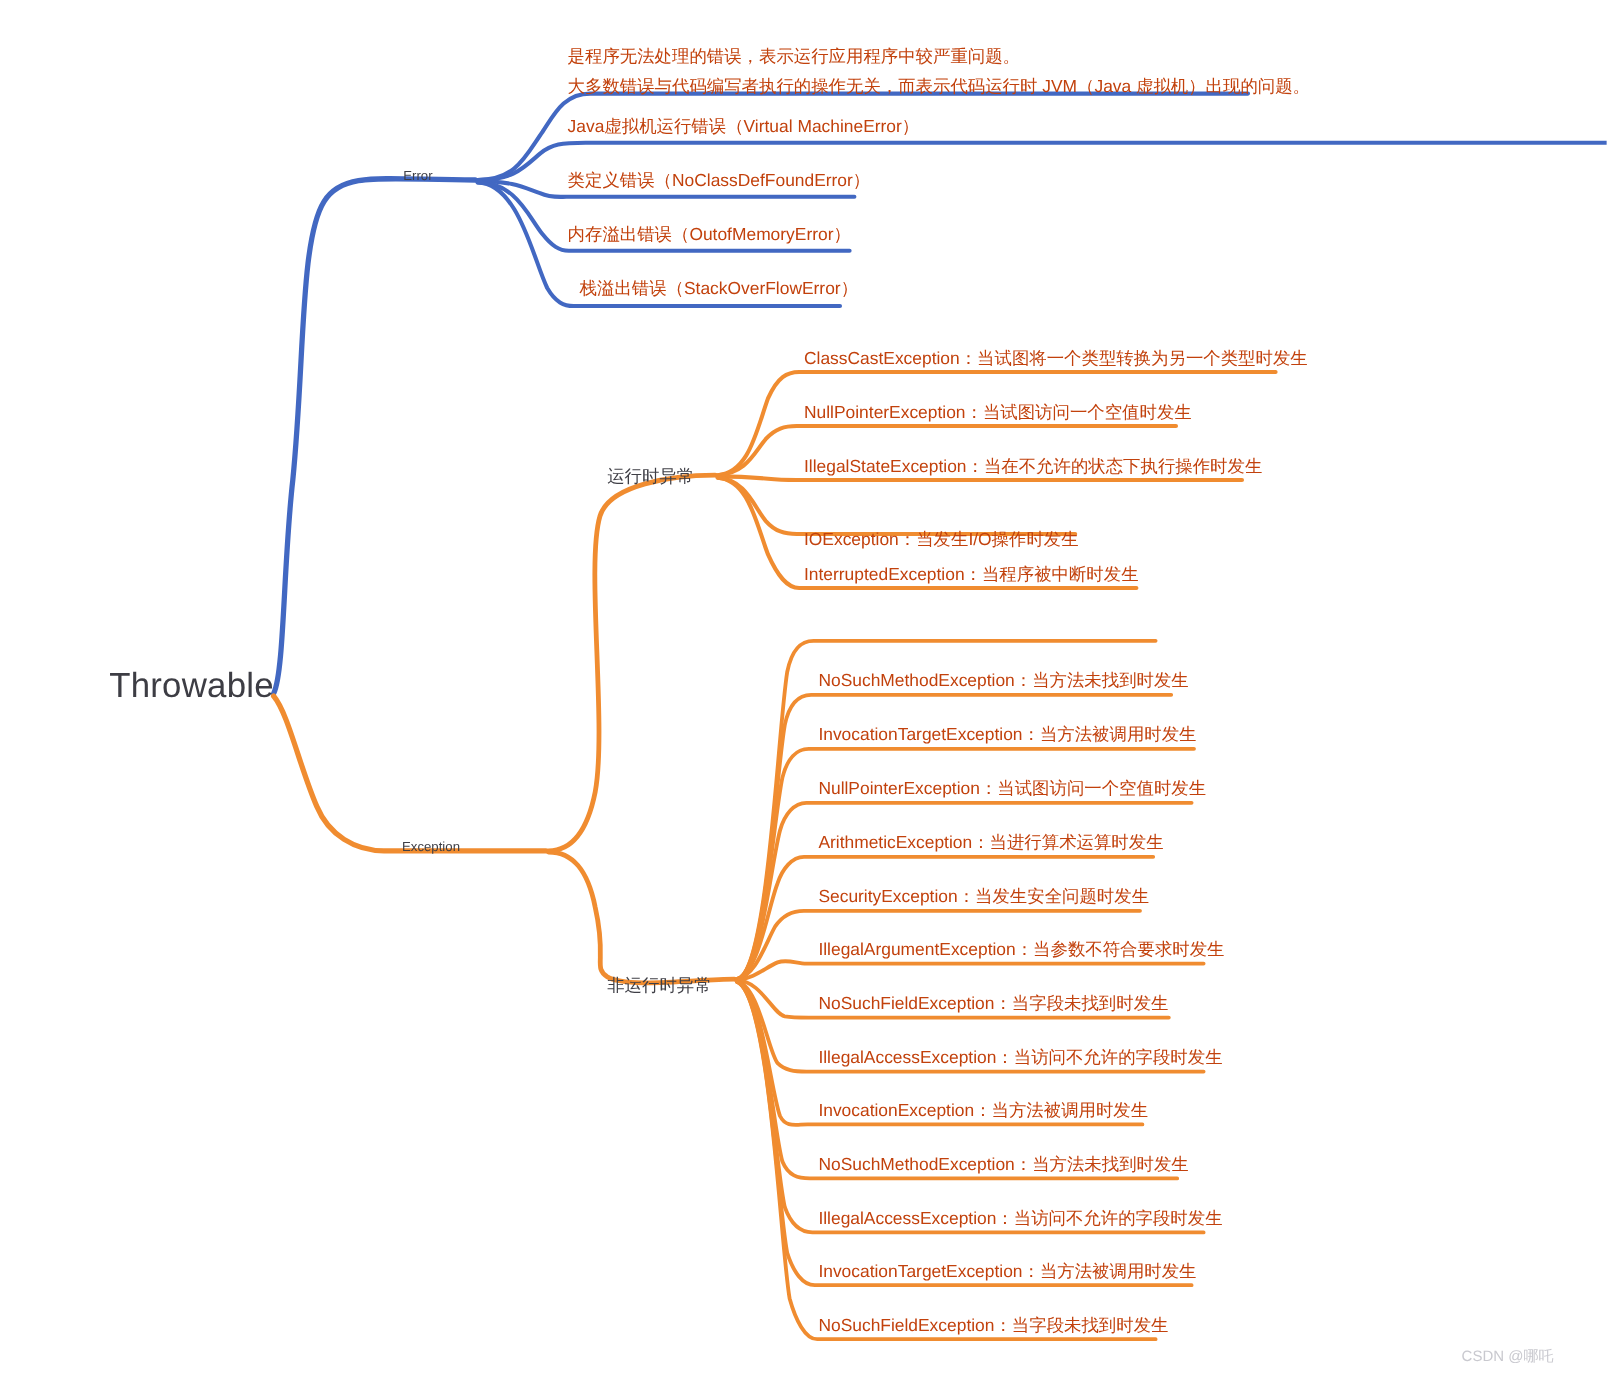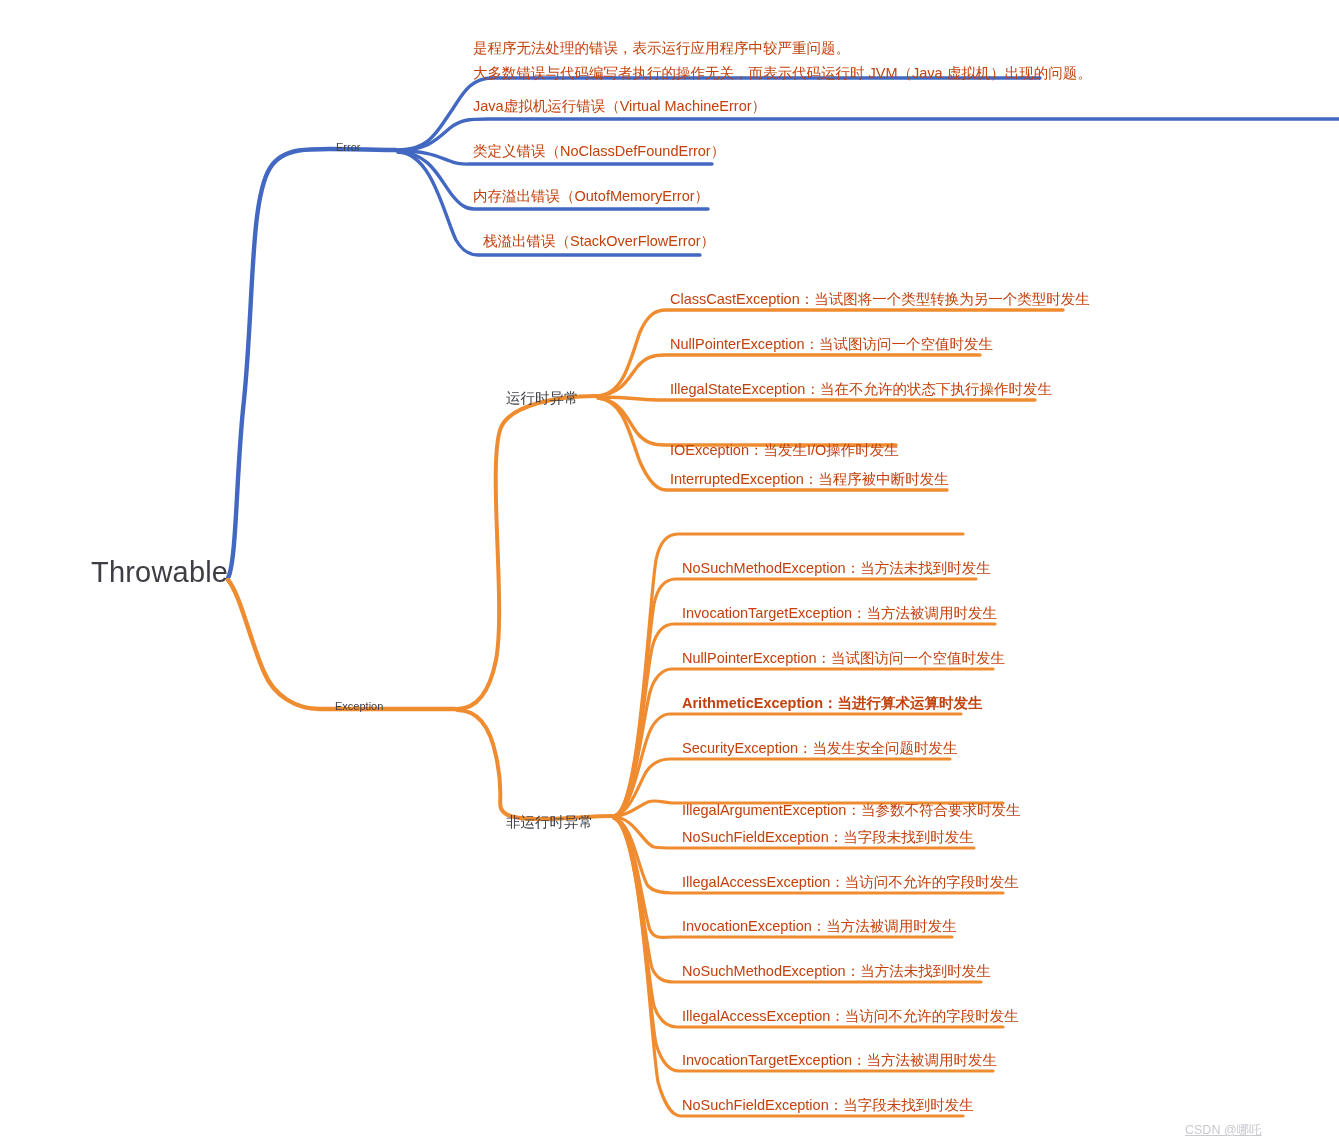--- a/index.html
+++ b/index.html
@@ -160,27 +160,27 @@
 
   <div class="node leaf-node" style="left:682px; top:558px;">
     <span>NoSuchMethodException：当方法未找到时发生</span>
   </div>
   <div class="node leaf-node" style="left:682px; top:603px;">
     <span>InvocationTargetException：当方法被调用时发生</span>
   </div>
   <div class="node leaf-node" style="left:682px; top:648px;">
     <span>NullPointerException：当试图访问一个空值时发生</span>
   </div>
-  <div class="node leaf-node" style="left:682px; top:693px;font-weight:bold;">
+  <div class="node leaf-node" style="left:682px; top:693px;">
     <span>ArithmeticException：当进行算术运算时发生</span>
   </div>
   <div class="node leaf-node" style="left:682px; top:738px;">
     <span>SecurityException：当发生安全问题时发生</span>
   </div>
-  <div class="node leaf-node" style="left:682px; top:800px;text-align:right;">
+  <div class="node leaf-node" style="left:682px; top:782px;text-align:right;">
     <span>IllegalArgumentException：当参数不符合要求时发生</span>
   </div>
   <div class="node leaf-node" style="left:682px; top:827px;">
     <span>NoSuchFieldException：当字段未找到时发生</span>
   </div>
   <div class="node leaf-node" style="left:682px; top:872px;">
     <span>IllegalAccessException：当访问不允许的字段时发生</span>
   </div>
   <div class="node leaf-node" style="left:682px; top:916px;">
     <span>InvocationException：当方法被调用时发生</span>
@@ -191,17 +191,17 @@
   <div class="node leaf-node" style="left:682px; top:1006px;">
     <span>IllegalAccessException：当访问不允许的字段时发生</span>
   </div>
   <div class="node leaf-node" style="left:682px; top:1050px;">
     <span>InvocationTargetException：当方法被调用时发生</span>
   </div>
   <div class="node leaf-node" style="left:682px; top:1095px;">
     <span>NoSuchFieldException：当字段未找到时发生</span>
   </div>
 
-  <div class="watermark" style="left:1185px; top:1122px;text-decoration:underline;">
+  <div class="watermark" style="left:1218px; top:1122px;">
     <span>CSDN @哪吒</span>
   </div>
 
 </div>
 
 </body></html>

